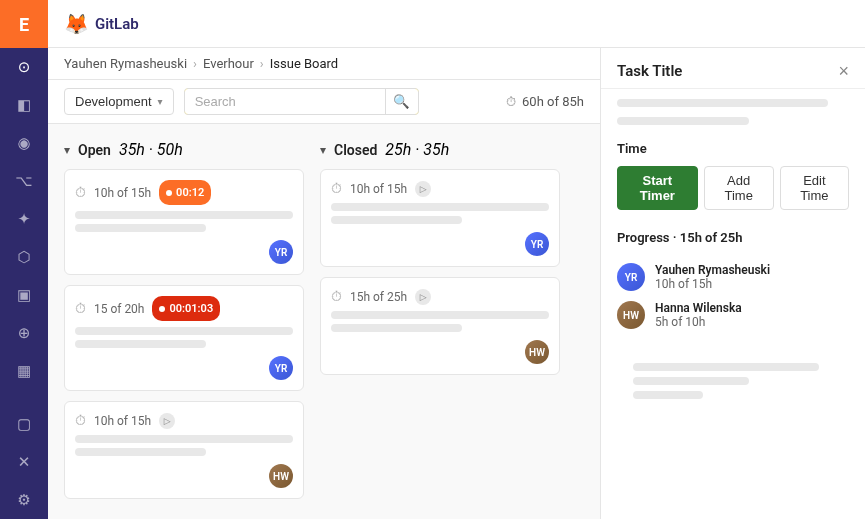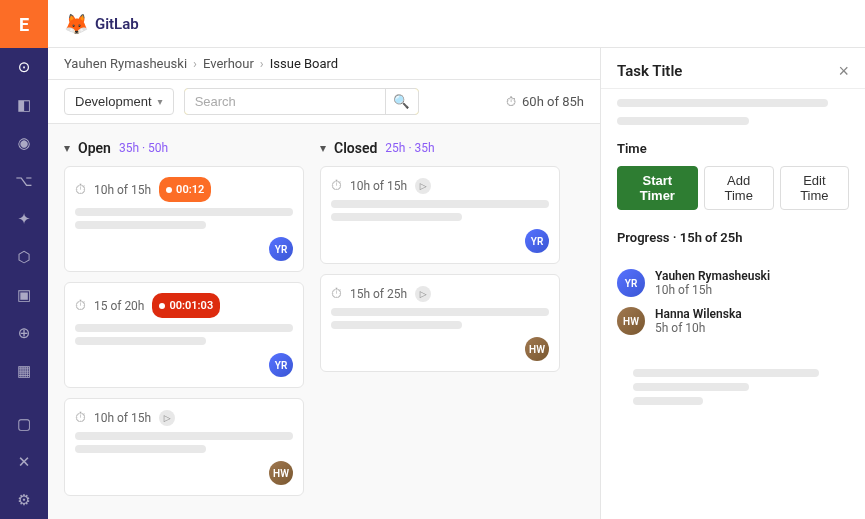--- a/index.html
+++ b/index.html
@@ -170,21 +170,21 @@
       flex-shrink: 0;
     }
     .column-header {
       display: flex;
       align-items: center;
       gap: 8px;
       margin-bottom: 10px;
     }
     .column-chevron { color: #555; font-size: 12px; }
     .column-title { font-weight: 600; font-size: 14px; color: #222; }
-    .column-time { font-size: 12px; color: #8b5cf6; }
+    .column-time { font-size: 16px; color: #000000; font-style: italic; }
     .column-cards { display: flex; flex-direction: column; gap: 10px; }
 
     
     .card {
       background: #fff;
       border: 1px solid #e5e5e5;
       border-radius: 6px;
       padding: 10px;
       position: relative;
     }
@@ -308,21 +308,21 @@
       border-color: #2e7d32;
       font-weight: 600;
     }
     .progress-section {
       padding: 8px 16px 12px;
     }
     .progress-header {
       font-size: 13px;
       font-weight: 600;
       color: #222;
-      margin-bottom: 24px;
+      margin-bottom: 18px;
     }
     .progress-user {
       display: flex;
       align-items: center;
       gap: 10px;
       margin-bottom: 10px;
     }
     .progress-avatar {
       width: 28px;
       height: 28px;

